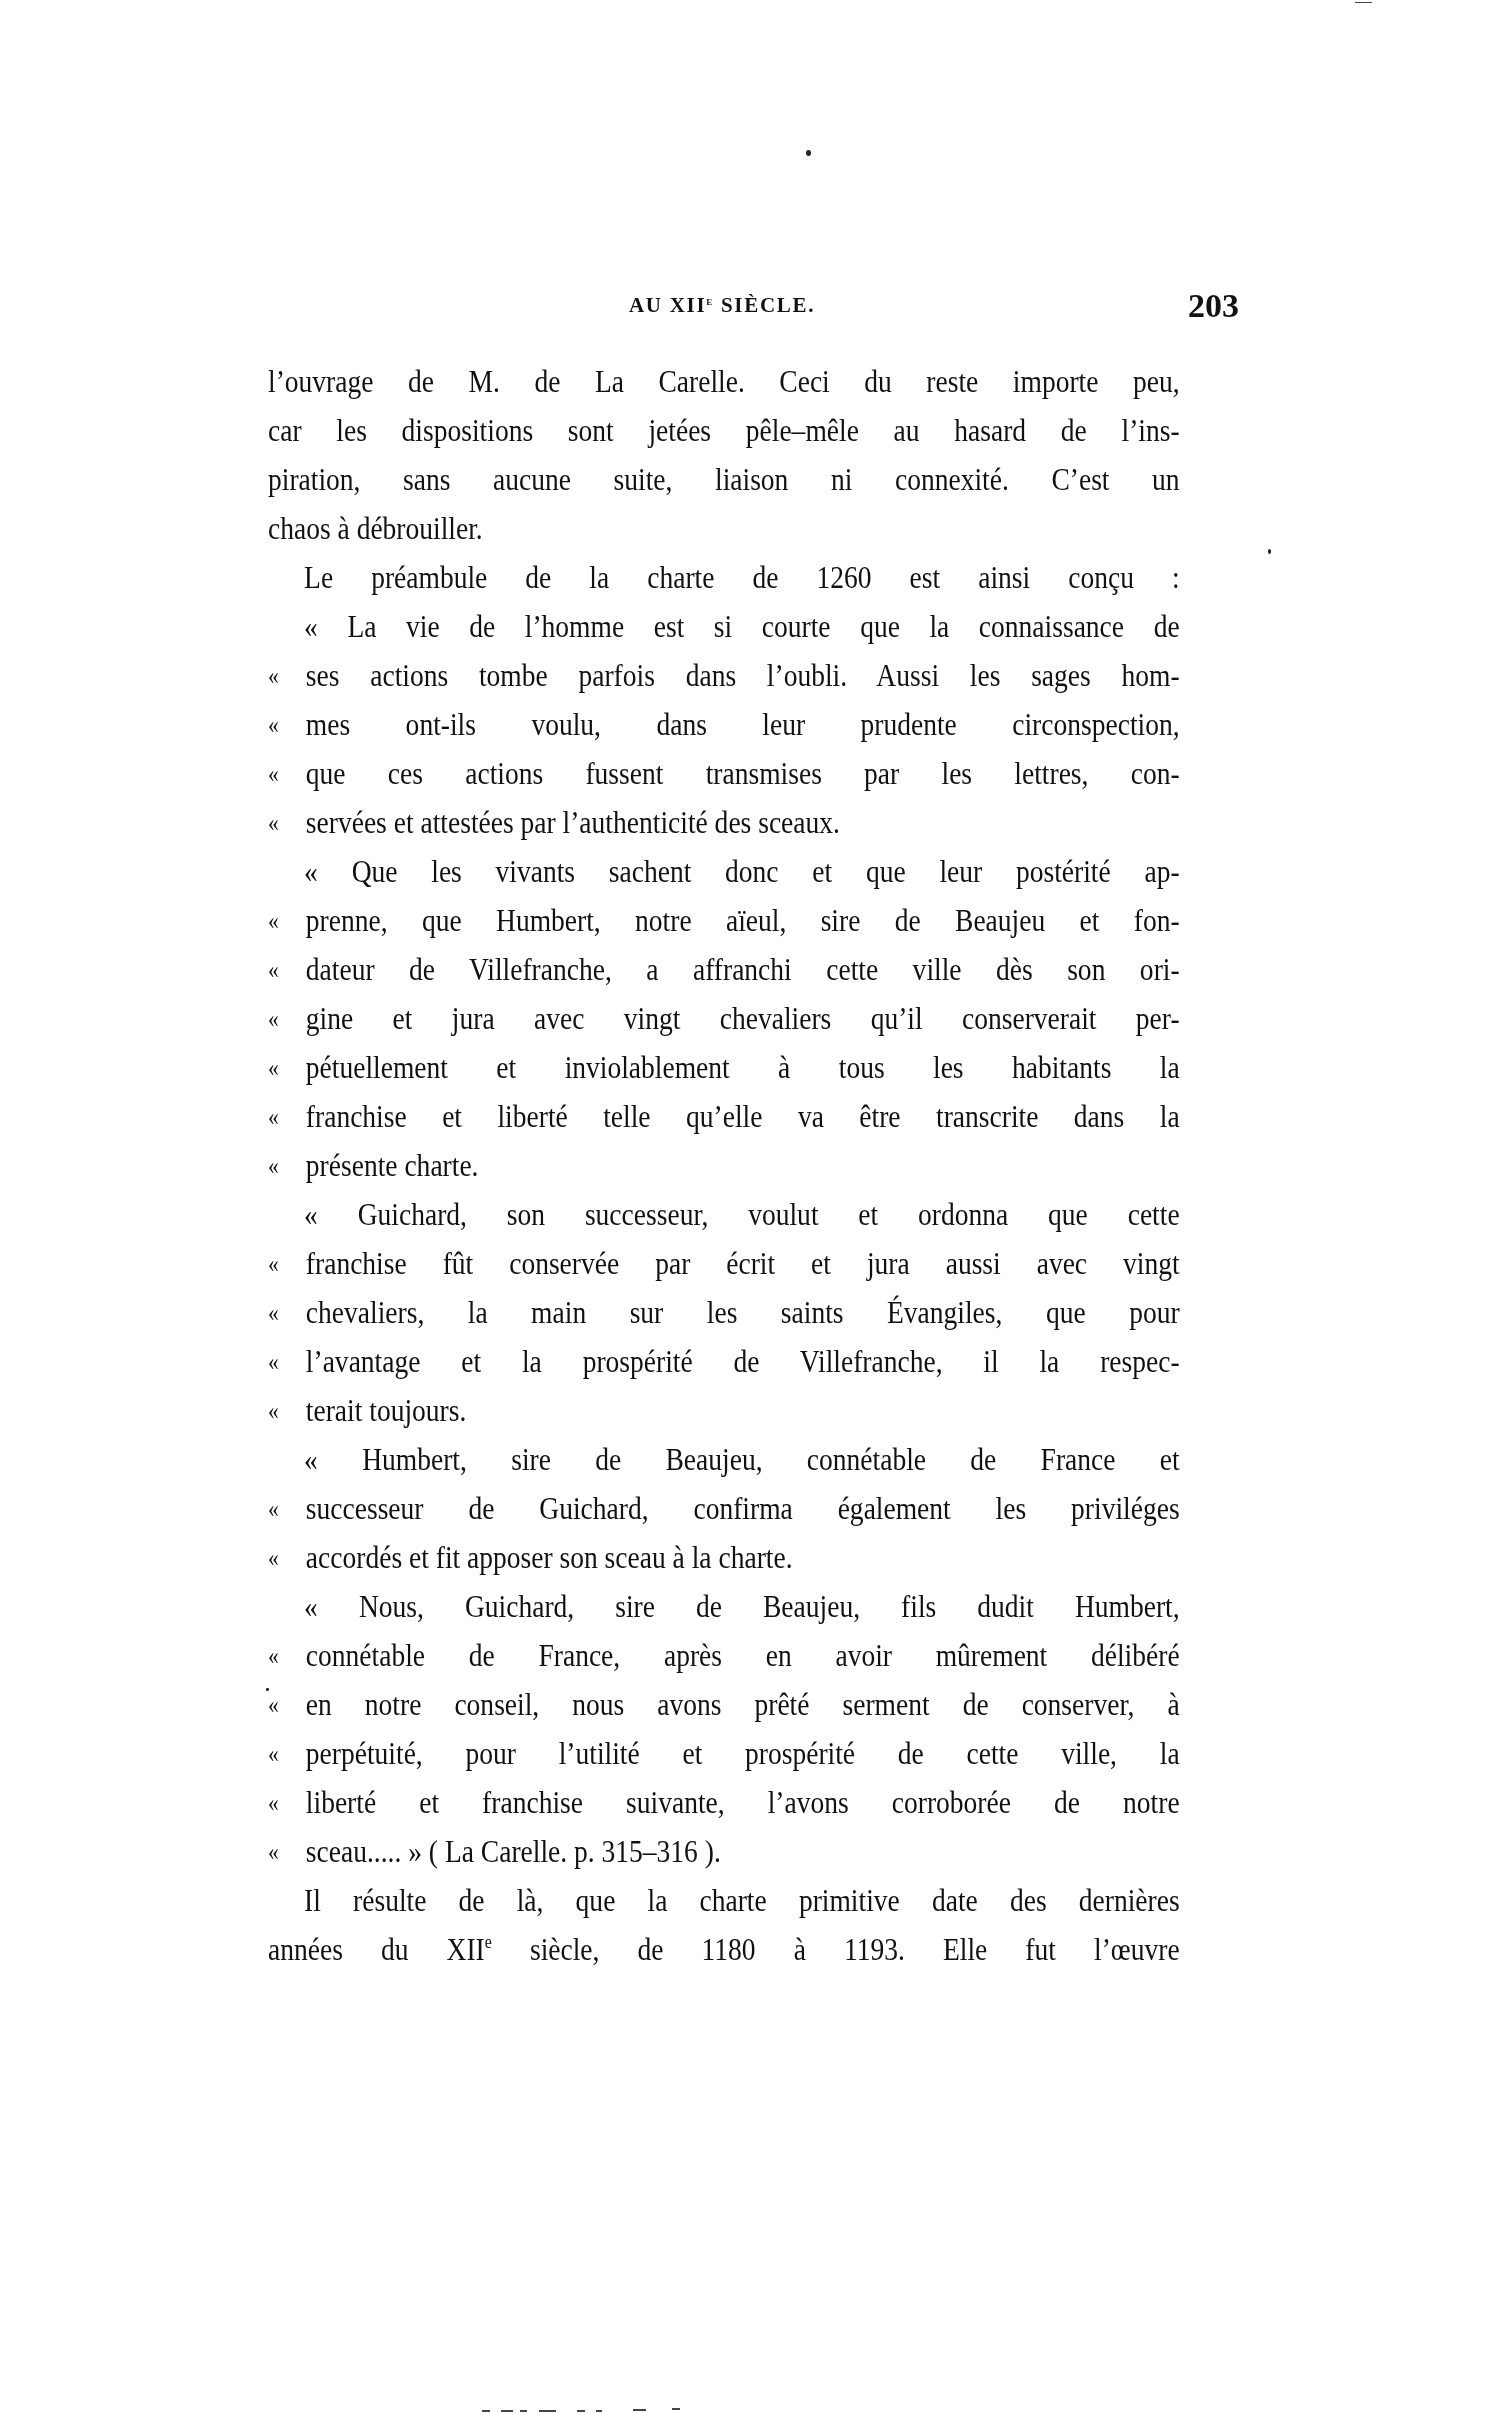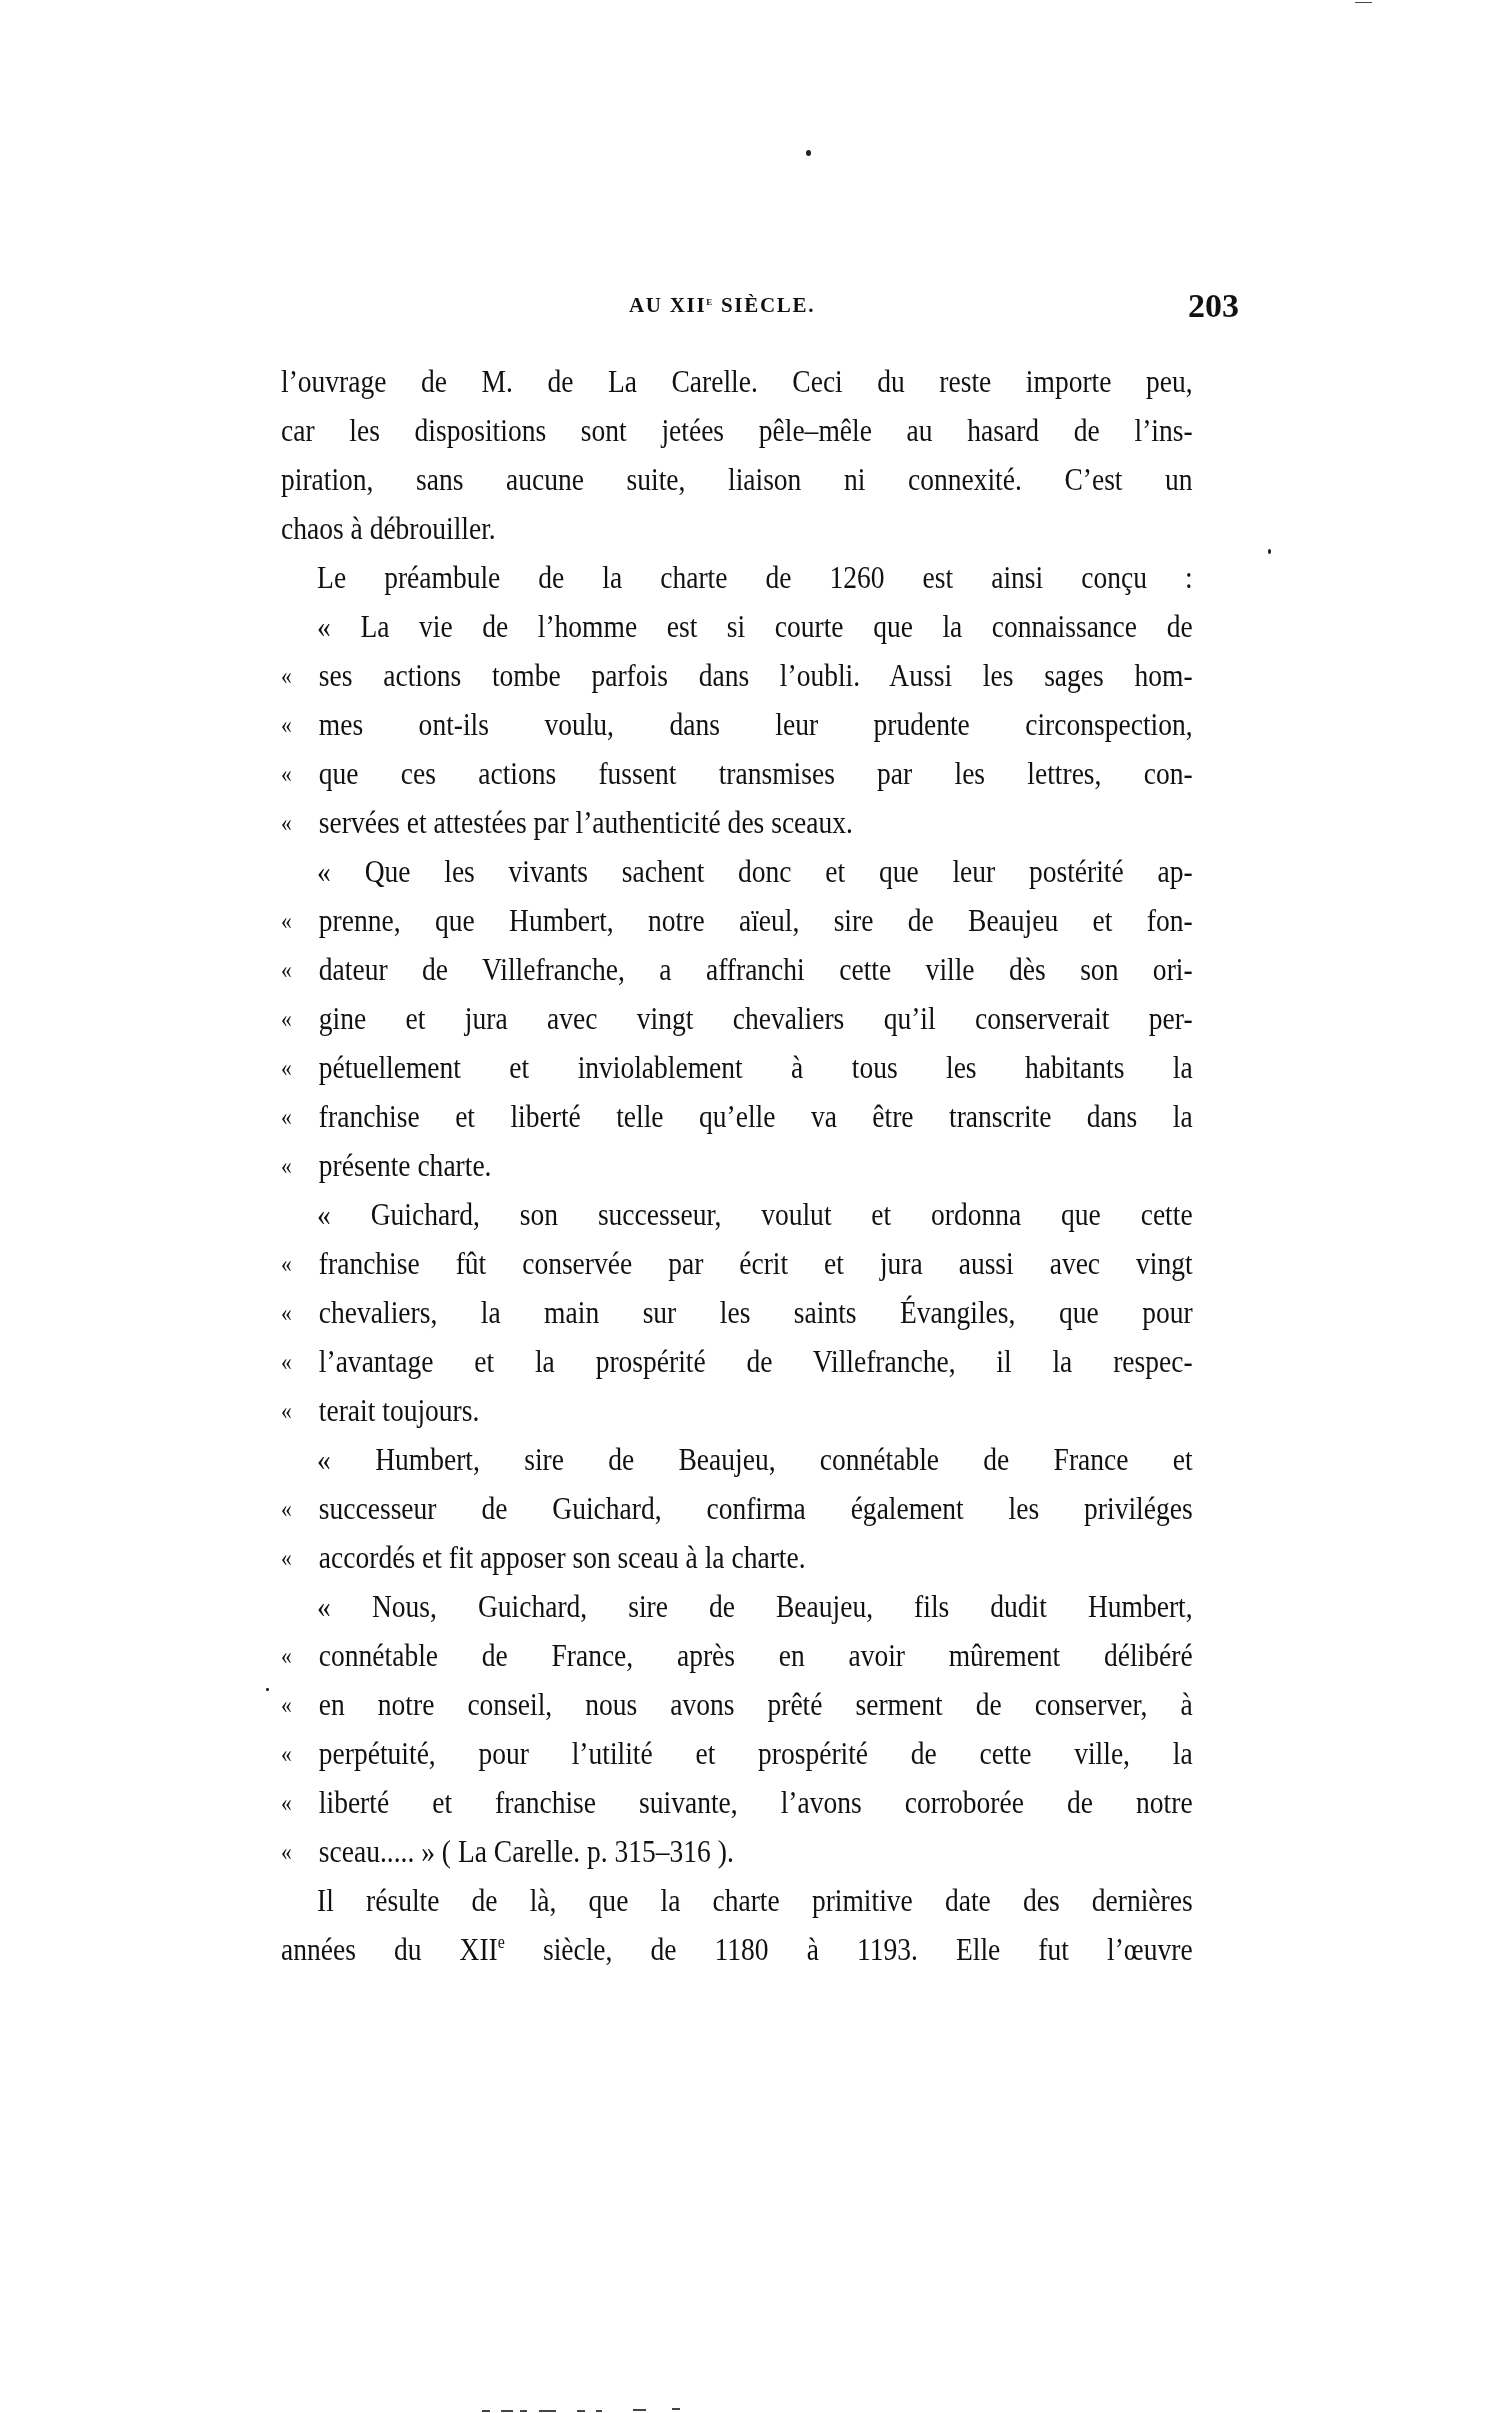--- a/index.html
+++ b/index.html
@@ -37,21 +37,21 @@
       position: absolute;
       top: 287px;
       left: 1140px;
       font-size: 34px;
       font-weight: bold;
       margin-left: 48px;
     }
     .body {
       position: absolute;
       top: 357px;
-      left: 281px;
+      left: 268px;
       width: 912px;
     }
     .line {
       position: relative;
       height: 49px;
       line-height: 49px;
       font-size: 32px;
       white-space: nowrap;
       transform: scaleX(0.86);
       transform-origin: left center;

